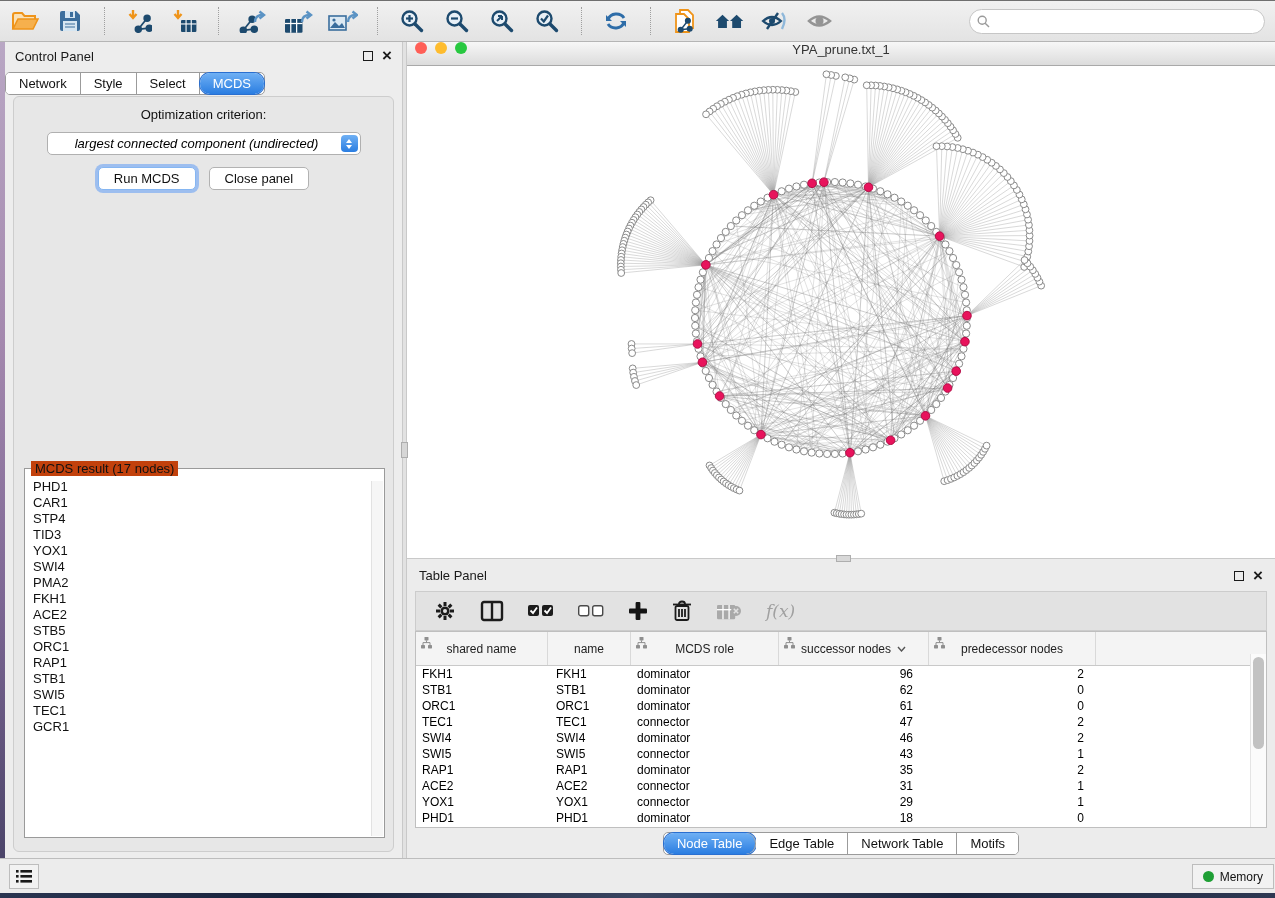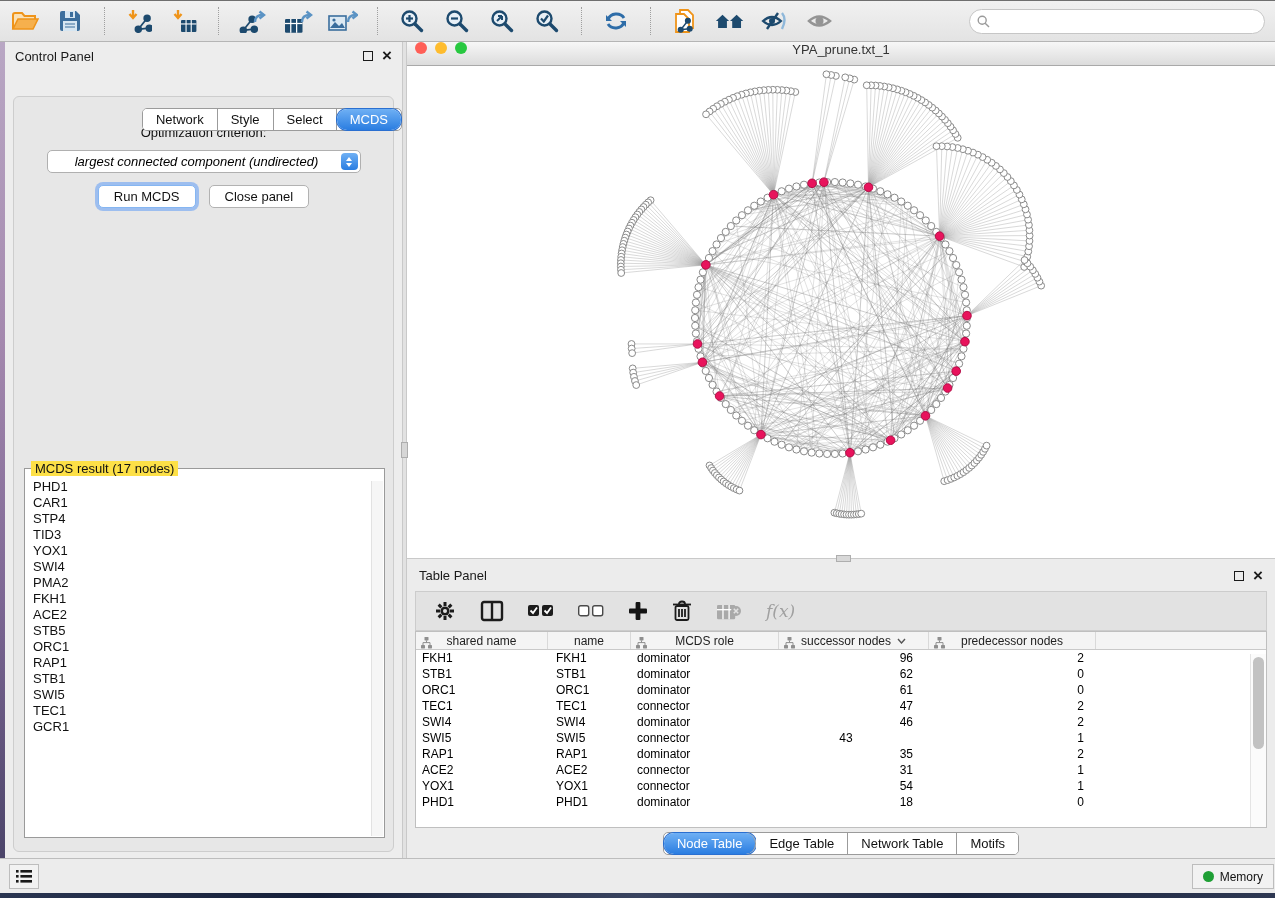--- a/index.html
+++ b/index.html
@@ -35,42 +35,42 @@
   .float-ico { width:10px; height:10px; border:1.6px solid #1a1a1a; display:inline-block; }
   .close-ico { font-size:17px; font-weight:bold; color:#1a1a1a; line-height:10px; }
 
   .seg { display:inline-flex; border:1px solid #9b9b9b; border-radius:5px; background:#fff;
          font-size:13px; overflow:visible; }
   .seg-item { padding:3px 13px; border-right:1px solid #9b9b9b; background:#fff; color:#111; white-space:nowrap; }
   .seg-item:first-child { border-radius:4px 0 0 4px; }
   .seg-item:last-child  { border-right:none; border-radius:0 4px 4px 0; }
   .seg-item.active { background:linear-gradient(#6fb0f4,#2a7de1); color:#fff;
                      box-shadow:0 0 0 1px #2a6fd0; border-radius:10px; }
-  .ctl-tabs-row { position:absolute; left:0; right:0; top:30px; text-align:right; z-index:5;margin-top:36px; }
+  .ctl-tabs-row { position:absolute; left:0; right:0; top:30px; text-align:left; z-index:5; }
 
   .card { position:absolute; left:8px; right:8px; top:54px; bottom:6px;
           background:#e7e7e7; border:1px solid #cdcdcd; border-radius:6px; }
-  .opt-label { text-align:center; margin-top:28px; font-size:13px; color:#111; }
+  .opt-label { text-align:center; margin-top:10px; font-size:13px; color:#111; }
   .dropdown { margin:10px auto 0; width:314px; height:23px; background:#fff;
               border:1px solid #b0b0b0; border-radius:5px; display:flex; align-items:center;
               font-size:13px; position:relative; }
   .dropdown .dval { flex:1; text-align:center; padding-right:14px;font-style:italic; }
   .stepper { position:absolute; right:2px; top:2px; width:17px; height:17px; border-radius:4px;
              background:linear-gradient(#6fb0f4,#2a7de1); display:flex; flex-direction:column;
              align-items:center; justify-content:center; gap:2px; }
   .tri-up   { width:0; height:0; border-left:3.5px solid transparent; border-right:3.5px solid transparent; border-bottom:4.5px solid #fff; }
   .tri-down { width:0; height:0; border-left:3.5px solid transparent; border-right:3.5px solid transparent; border-top:4.5px solid #fff; }
   .btn-row { display:flex; justify-content:center; gap:13px; margin-top:12px; }
   .pbtn { font-size:13px; padding:3px 15px; background:#fff; border:1px solid #b2b2b2;
           border-radius:5px; color:#111; cursor:default; font-family:inherit; }
   .pbtn.focus { border:1px solid #85b6f2; box-shadow:0 0 0 3px rgba(97,157,246,.55); }
 
   .result-group { position:absolute; left:10px; right:8px; top:371px; bottom:13px;
                   background:#fff; border:1px solid #9a9a9a; }
-  .result-legend { position:absolute; top:-8px; left:6px; background:#fde047; padding:0 4px;
+  .result-legend { position:absolute; top:-8px; left:6px; background:#c2410c; padding:0 4px;
                    font-size:13px; color:#111; }
   .result-list { position:absolute; left:0; right:14px; top:6px; bottom:2px; overflow:hidden;
                  padding:4px 8px; font-size:13px; line-height:16px; color:#111; }
   .result-scroll { position:absolute; right:1px; top:12px; bottom:1px; width:12px;
                    background:#f6f6f6; border-left:1px solid #e2e2e2; }
 
   
   .divider-v { position:absolute; left:402px; top:42px; width:5px; bottom:40px;
                background:#e2e2e2; border-left:1px solid #c9c9c9; border-right:1px solid #c9c9c9; z-index:40; }
   .divider-v .handle { position:absolute; top:400px; left:-2px; width:7px; height:16px;
@@ -91,21 +91,21 @@
 
   
   .table-panel { position:absolute; left:0; right:0; top:518px; bottom:0; background:#ececec; }
   .tp-head { height:31px; display:flex; align-items:center; padding:0 12px; }
   .tp-title { font-size:13px; color:#1a1a1a; }
   .tp-toolbar { margin:0 8px; height:40px; background:#e2e2e2; border:1px solid #cccccc;
                 display:flex; align-items:center; gap:24px; padding:0 18px; }
   .ttb { border:none; background:transparent; padding:0; display:flex; align-items:center; cursor:default; }
   .tp-table { margin:0 8px; height:197px; background:#fff; border:1px solid #bfbfbf;
               position:relative; overflow:hidden; }
-  .thead { display:grid; height:18px; background:#f4f4f4; border-bottom:1px solid #c9c9c9;
+  .thead { display:grid; height:34px; background:#f4f4f4; border-bottom:1px solid #c9c9c9;
            font-size:12px; color:#222; }
   .thcell { position:relative; display:flex; align-items:center; justify-content:center;
             border-right:1px solid #d9d9d9; overflow:hidden; }
   .thcell .treeico { position:absolute; left:5px; top:5px; }
   .thcell .sortico { margin-left:6px; }
   .trow { display:grid; height:16px; font-size:12px; color:#000; }
   .tcell { overflow:hidden; white-space:nowrap; line-height:16px; }
   .tscroll { position:absolute; right:0; top:22px; bottom:0; width:16px; background:#fbfbfb;
              border-left:1px solid #e4e4e4; }
   .tthumb { position:absolute; left:2px; top:3px; width:11px; height:92px; background:#c2c2c2; border-radius:6px; }
@@ -1393,21 +1393,21 @@
               <div class="tcell" style="text-align: left; padding-left: 8px;">SWI4</div>
               <div class="tcell" style="text-align: left; padding-left: 6px;">dominator</div>
               <div class="tcell" style="text-align: right; padding-right: 16px;">46</div>
               <div class="tcell" style="text-align: right; padding-right: 12px;">2</div>
               <div class="tcell"></div>
             </div>
             <div class="trow" style="grid-template-columns: 132px 83px 148px 150px 167px 1fr;">
               <div class="tcell" style="text-align: left; padding-left: 6px;">SWI5</div>
               <div class="tcell" style="text-align: left; padding-left: 8px;">SWI5</div>
               <div class="tcell" style="text-align: left; padding-left: 6px;">connector</div>
-              <div class="tcell" style="text-align: center; padding-right: 16px;">43</div>
+              <div class="tcell" style="text-align: right; padding-right: 16px;">43</div>
               <div class="tcell" style="text-align: right; padding-right: 12px;">1</div>
               <div class="tcell"></div>
             </div>
             <div class="trow" style="grid-template-columns: 132px 83px 148px 150px 167px 1fr;">
               <div class="tcell" style="text-align: left; padding-left: 6px;">RAP1</div>
               <div class="tcell" style="text-align: left; padding-left: 8px;">RAP1</div>
               <div class="tcell" style="text-align: left; padding-left: 6px;">dominator</div>
               <div class="tcell" style="text-align: right; padding-right: 16px;">35</div>
               <div class="tcell" style="text-align: right; padding-right: 12px;">2</div>
               <div class="tcell"></div>
@@ -1417,21 +1417,21 @@
               <div class="tcell" style="text-align: left; padding-left: 8px;">ACE2</div>
               <div class="tcell" style="text-align: left; padding-left: 6px;">connector</div>
               <div class="tcell" style="text-align: right; padding-right: 16px;">31</div>
               <div class="tcell" style="text-align: right; padding-right: 12px;">1</div>
               <div class="tcell"></div>
             </div>
             <div class="trow" style="grid-template-columns: 132px 83px 148px 150px 167px 1fr;">
               <div class="tcell" style="text-align: left; padding-left: 6px;">YOX1</div>
               <div class="tcell" style="text-align: left; padding-left: 8px;">YOX1</div>
               <div class="tcell" style="text-align: left; padding-left: 6px;">connector</div>
-              <div class="tcell" style="text-align: right; padding-right: 16px;">54</div>
+              <div class="tcell" style="text-align: right; padding-right: 16px;">29</div>
               <div class="tcell" style="text-align: right; padding-right: 12px;">1</div>
               <div class="tcell"></div>
             </div>
             <div class="trow" style="grid-template-columns: 132px 83px 148px 150px 167px 1fr;">
               <div class="tcell" style="text-align: left; padding-left: 6px;">PHD1</div>
               <div class="tcell" style="text-align: left; padding-left: 8px;">PHD1</div>
               <div class="tcell" style="text-align: left; padding-left: 6px;">dominator</div>
               <div class="tcell" style="text-align: right; padding-right: 16px;">18</div>
               <div class="tcell" style="text-align: right; padding-right: 12px;">0</div>
               <div class="tcell"></div>

